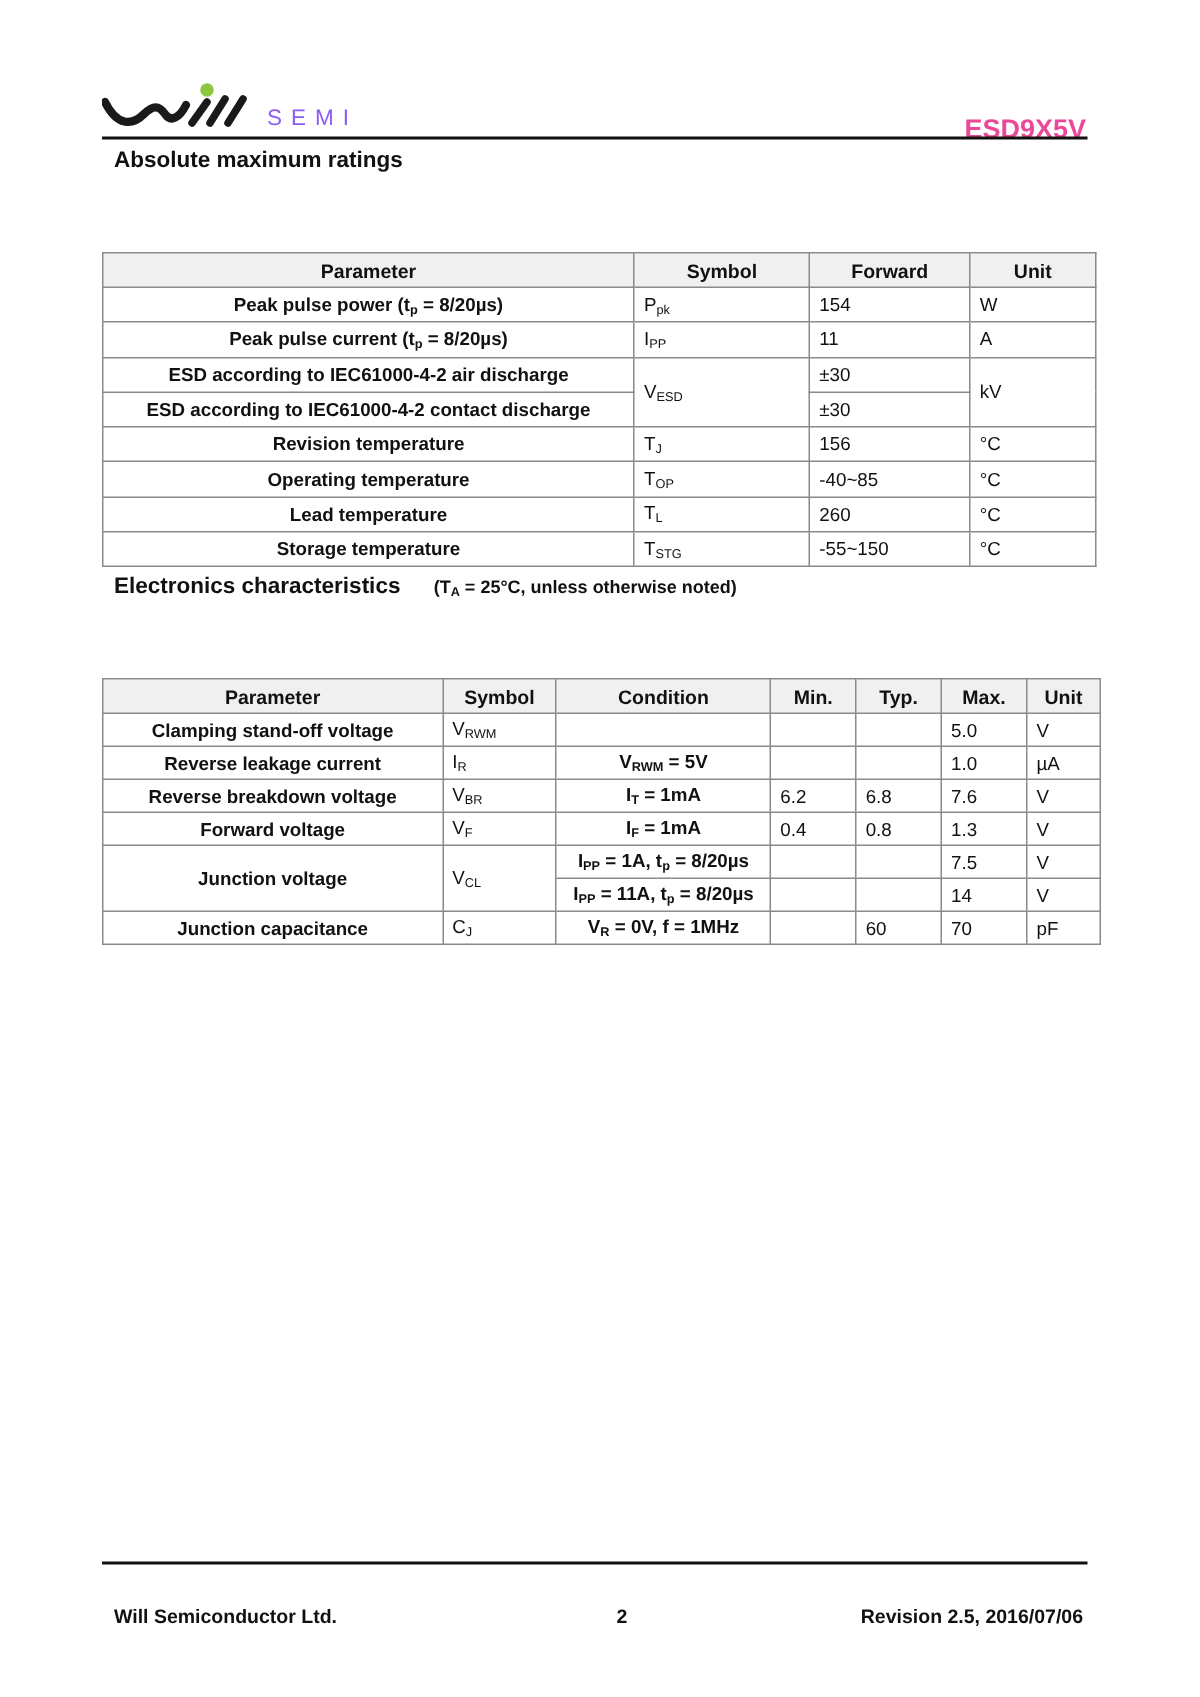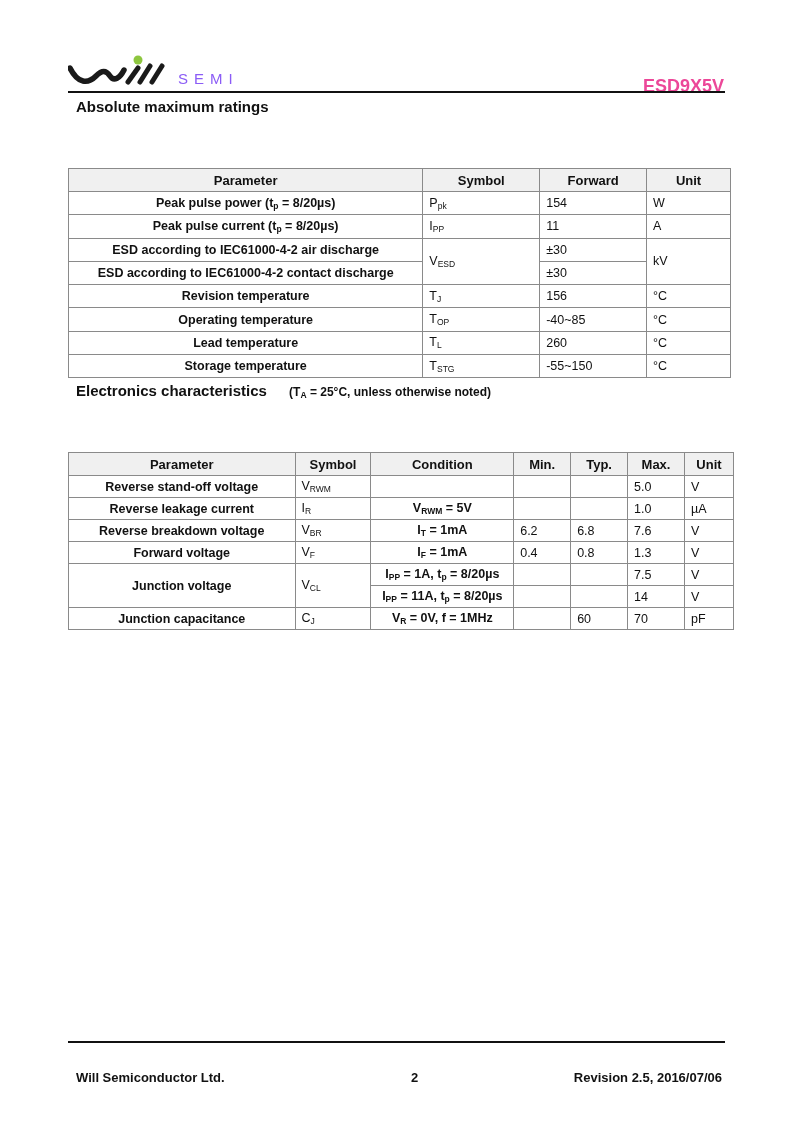--- a/index.html
+++ b/index.html
@@ -134,21 +134,21 @@
       <th>Symbol</th>
       <th>Condition</th>
       <th>Min.</th>
       <th>Typ.</th>
       <th>Max.</th>
       <th>Unit</th>
     </tr>
   </thead>
   <tbody>
     <tr>
-      <td class="l">Reverse stand-off voltage</td>
+      <td class="l">Clamping stand-off voltage</td>
       <td class="c"><span>V</span><sub>RWM</sub></td>
       <td class="l"></td>
       <td class="c"></td>
       <td class="c"></td>
       <td class="c">5.0</td>
       <td class="c">V</td>
     </tr>
     <tr>
       <td class="l">Reverse leakage current</td>
       <td class="c"><span>I</span><sub>R</sub></td>

